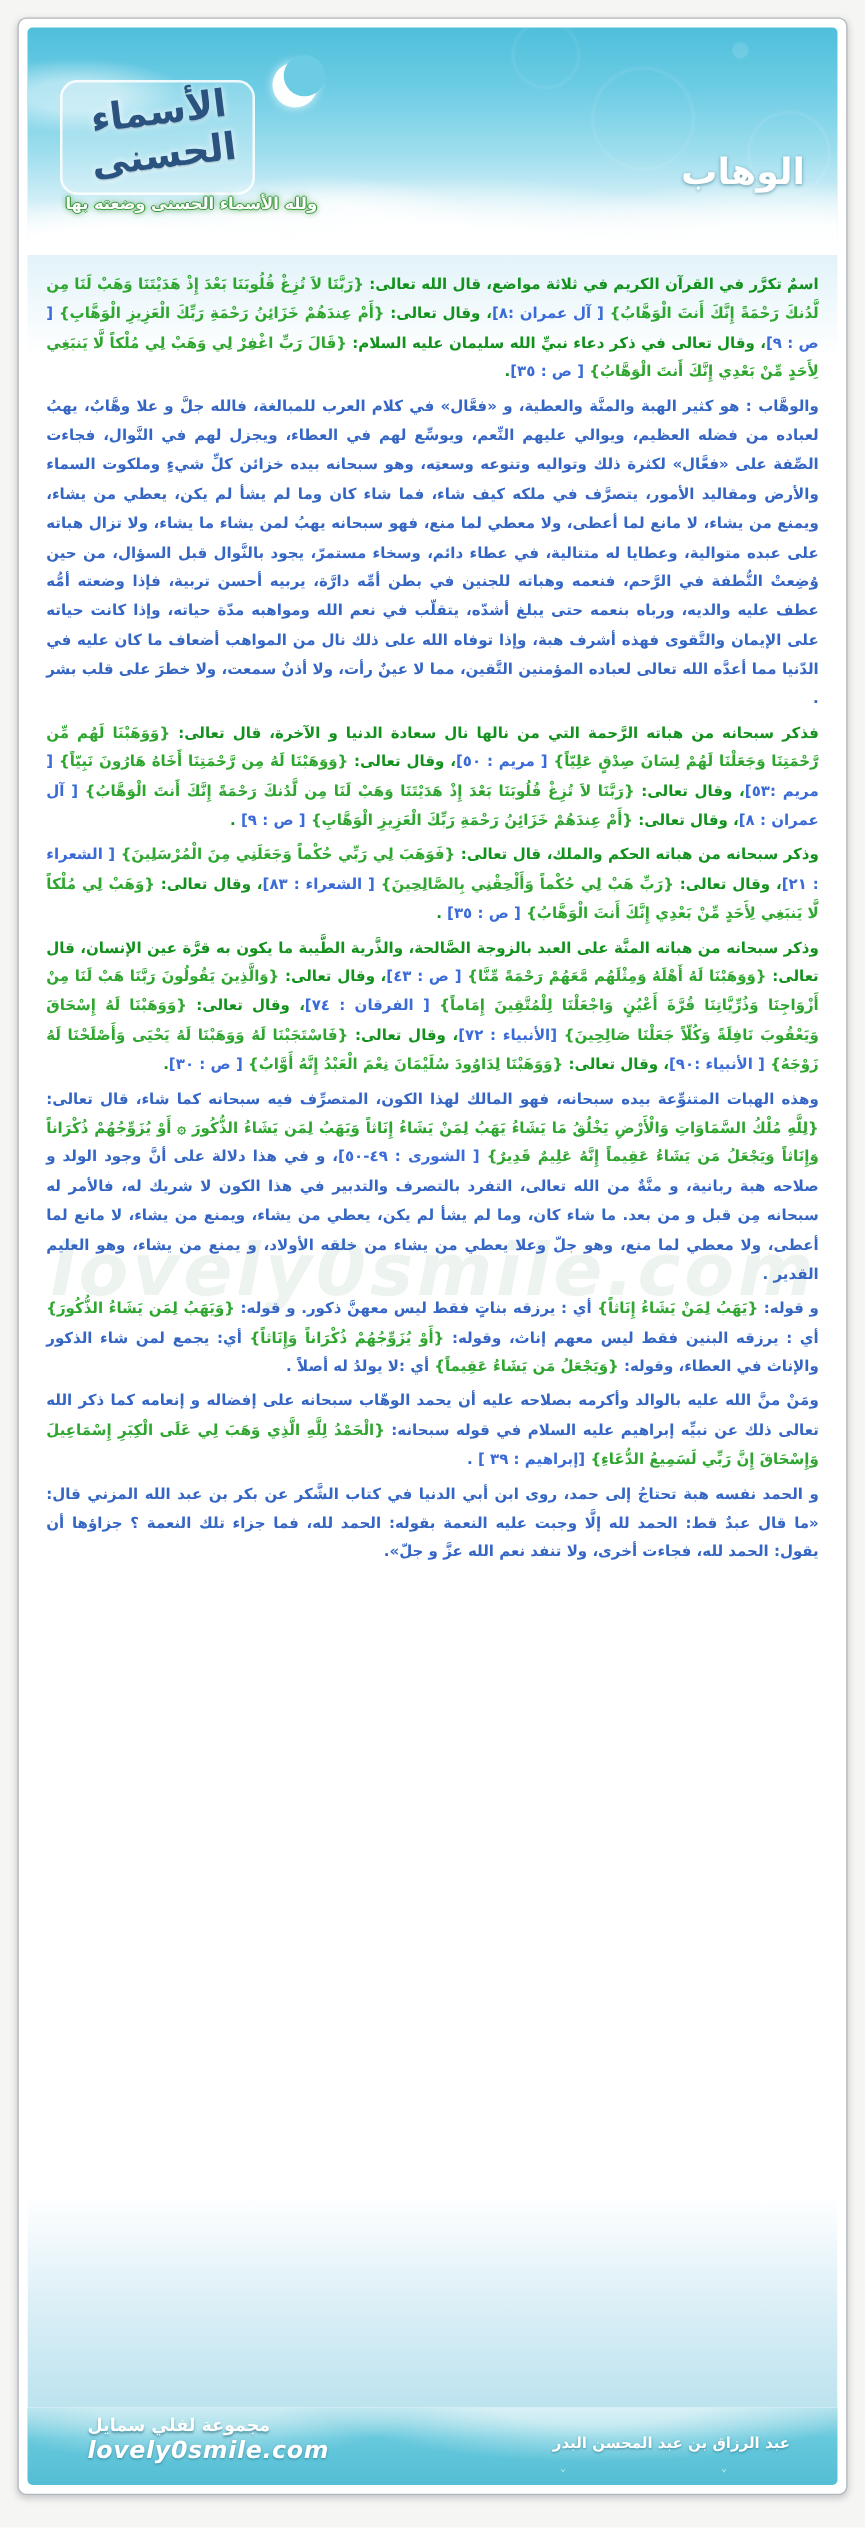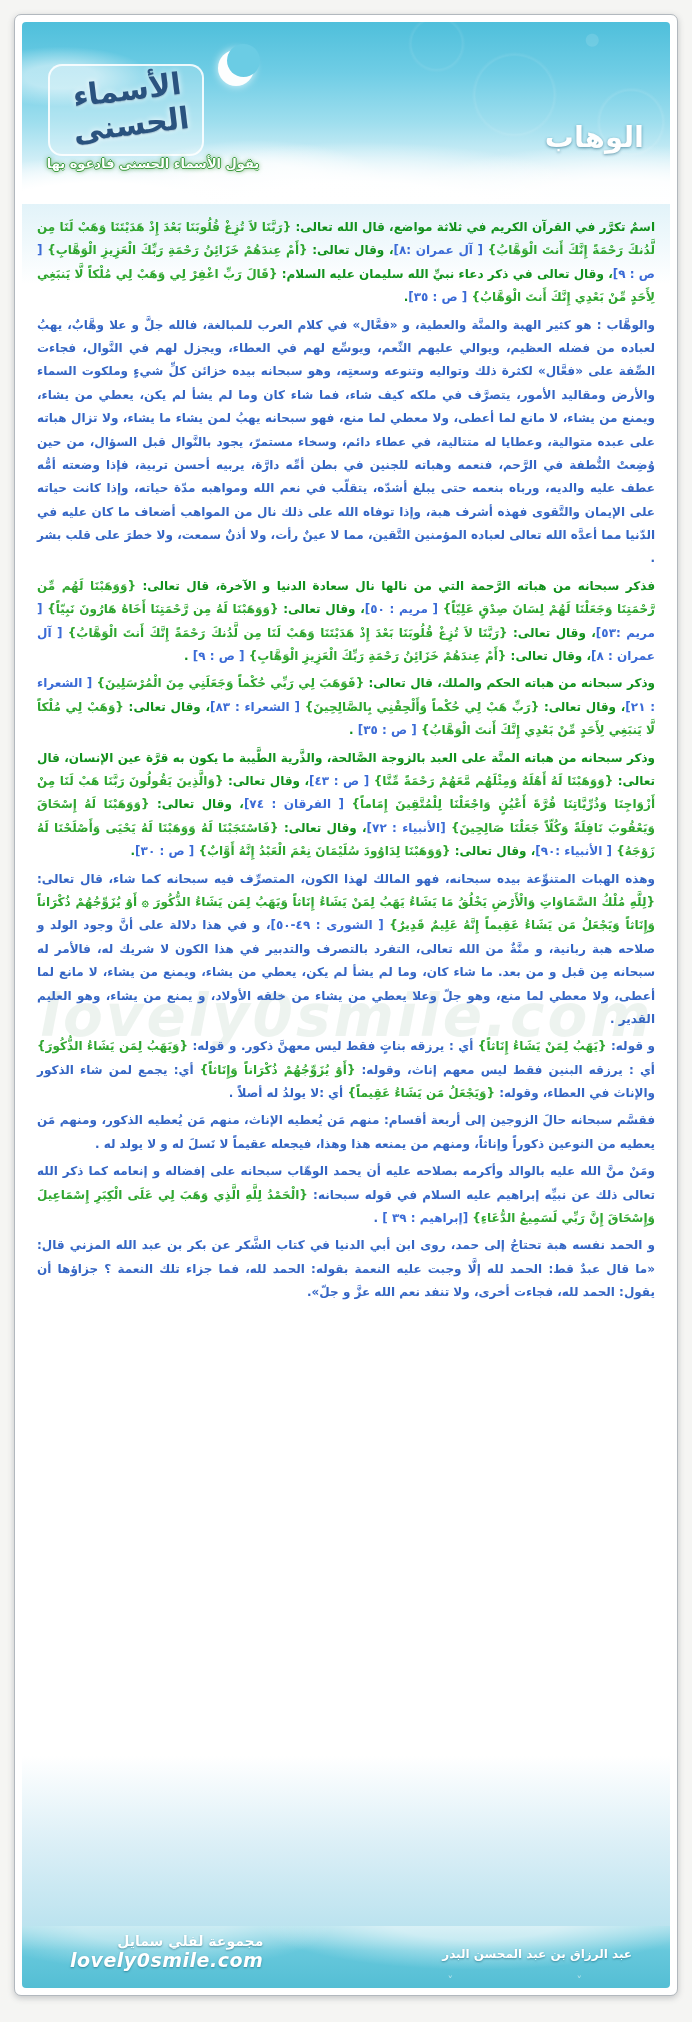--- a/index.html
+++ b/index.html
@@ -56,55 +56,54 @@
   .sg-blue{color:#3566c4;}
   
   .footer{position:relative;height:62px;border-radius:0 0 4px 4px;overflow:hidden;
           background:linear-gradient(180deg,#aadfeb 0%,#66c8dc 40%,#54bed4 100%);}
   .footer:before{content:"";position:absolute;inset:0;
           background:
             radial-gradient(ellipse 220px 50px at 70% -10%, rgba(255,255,255,.55) 40%, rgba(255,255,255,0) 100%),
             radial-gradient(ellipse 180px 44px at 20% 0%, rgba(255,255,255,.4) 40%, rgba(255,255,255,0) 100%);}
   .footer-author{position:absolute;right:38px;top:21px;direction:rtl;font-size:12px;font-weight:bold;
                  color:#ffffff;text-shadow:0 1px 2px rgba(15,90,110,.55);}
-  .footer-brand{position:absolute;left:48px;top:7px;text-align:right;color:#fff;}
+  .footer-brand{position:absolute;left:48px;top:7px;text-align:left;color:#fff;}
   .footer-group{direction:rtl;font-size:14px;font-weight:bold;text-shadow:0 1px 2px rgba(15,90,110,.55);}
   .footer-site{font-size:19px;font-weight:bold;font-style:italic;letter-spacing:.5px;
                text-shadow:0 1px 2px rgba(15,90,110,.55);}
   .footer-chevrons{position:absolute;right:28px;bottom:1px;font-size:11px;letter-spacing:60px;
                    color:rgba(255,255,255,.55);}
 </style>
 </head>
 <body>
 
 <div class="page">
   <div class="panel">
 
     <div class="header">
       <div class="pattern"></div>
       <div class="clouds"></div>
       <div class="crescent"></div>
       <div class="logo-box">
         <div class="logo-text">الأسماء الحسنى</div>
       </div>
-      <div class="subtitle">يقول الأسماء الحسنى فادعوه بها</div>
+      <div class="subtitle">ولله الأسماء الحسنى وضعته بها</div>
       <div class="name-title">الوهاب</div>
     </div>
 
     <div class="body-wrap">
       <div class="watermark">lovely0smile.com</div>
       <div class="article" id="article">
           <p class="para"><span class="sg-green">اسمٌ تكرَّر في القرآن الكريم في ثلاثة مواضع، قال الله تعالى: </span><span class="sg-quote">{رَبَّنَا لاَ تُزِغْ قُلُوبَنَا بَعْدَ إِذْ هَدَيْتَنَا وَهَبْ لَنَا مِن لَّدُنكَ رَحْمَةً إِنَّكَ أَنتَ الْوَهَّابُ}</span><span class="sg-ref"> [ آل عمران :٨]</span><span class="sg-green">، وقال تعالى: </span><span class="sg-quote">{أَمْ عِندَهُمْ خَزَائِنُ رَحْمَةِ رَبِّكَ الْعَزِيزِ الْوَهَّابِ}</span><span class="sg-ref"> [ ص : ٩]</span><span class="sg-green">، وقال تعالى في ذكر دعاء نبيِّ الله سليمان عليه السلام: </span><span class="sg-quote">{قَالَ رَبِّ اغْفِرْ لِي وَهَبْ لِي مُلْكاً لَّا يَنبَغِي لِأَحَدٍ مِّنْ بَعْدِي إِنَّكَ أَنتَ الْوَهَّابُ}</span><span class="sg-ref"> [ ص : ٣٥]</span><span class="sg-green">.</span></p>
           <p class="para"><span class="sg-blue">والوهَّاب : هو كثير الهبة والمنَّة والعطية، و «فعَّال» في كلام العرب للمبالغة، فالله جلَّ و علا وهَّابٌ، يهبُ لعباده من فضله العظيم، ويوالي عليهم النِّعم، ويوسِّع لهم في العطاء، ويجزل لهم في النَّوال، فجاءت الصِّفة على «فعَّال» لكثرة ذلك وتواليه وتنوعه وسعتِه، وهو سبحانه بيده خزائن كلِّ شيءٍ وملكوت السماء والأرض ومقاليد الأمور، يتصرَّف في ملكه كيف شاء، فما شاء كان وما لم يشأ لم يكن، يعطي من يشاء، ويمنع من يشاء، لا مانع لما أعطى، ولا معطي لما منع، فهو سبحانه يهبُ لمن يشاء ما يشاء، ولا تزال هباته على عبده متوالية، وعطايا له متتالية، في عطاء دائم، وسخاء مستمرّ، يجود بالنَّوال قبل السؤال، من حين وُضِعتْ النُّطفة في الرَّحم، فنعمه وهباته للجنين في بطن أمِّه دارَّة، يربيه أحسن تربية، فإذا وضعته أمُّه عطف عليه والديه، ورباه بنعمه حتى يبلغ أشدّه، يتقلّب في نعم الله ومواهبه مدّة حياته، وإذا كانت حياته على الإيمان والتَّقوى فهذه أشرف هبة، وإذا توفاه الله على ذلك نال من المواهب أضعاف ما كان عليه في الدّنيا مما أعدَّه الله تعالى لعباده المؤمنين التَّقين، مما لا عينٌ رأت، ولا أذنٌ سمعت، ولا خطرَ على قلب بشر .</span></p>
           <p class="para"><span class="sg-green">فذكر سبحانه من هباته الرَّحمة التي من نالها نال سعادة الدنيا و الآخرة، قال تعالى: </span><span class="sg-quote">{وَوَهَبْنَا لَهُم مِّن رَّحْمَتِنَا وَجَعَلْنَا لَهُمْ لِسَانَ صِدْقٍ عَلِيّاً}</span><span class="sg-ref"> [ مريم : ٥٠]</span><span class="sg-green">، وقال تعالى: </span><span class="sg-quote">{وَوَهَبْنَا لَهُ مِن رَّحْمَتِنَا أَخَاهُ هَارُونَ نَبِيّاً}</span><span class="sg-ref"> [ مريم :٥٣]</span><span class="sg-green">، وقال تعالى: </span><span class="sg-quote">{رَبَّنَا لاَ تُزِغْ قُلُوبَنَا بَعْدَ إِذْ هَدَيْتَنَا وَهَبْ لَنَا مِن لَّدُنكَ رَحْمَةً إِنَّكَ أَنتَ الْوَهَّابُ}</span><span class="sg-ref"> [ آل عمران : ٨]</span><span class="sg-green">، وقال تعالى: </span><span class="sg-quote">{أَمْ عِندَهُمْ خَزَائِنُ رَحْمَةِ رَبِّكَ الْعَزِيزِ الْوَهَّابِ}</span><span class="sg-ref"> [ ص : ٩]</span><span class="sg-green"> .</span></p>
           <p class="para"><span class="sg-green">وذكر سبحانه من هباته الحكم والملك، قال تعالى: </span><span class="sg-quote">{فَوَهَبَ لِي رَبِّي حُكْماً وَجَعَلَنِي مِنَ الْمُرْسَلِينَ}</span><span class="sg-ref"> [ الشعراء : ٢١]</span><span class="sg-green">، وقال تعالى: </span><span class="sg-quote">{رَبِّ هَبْ لِي حُكْماً وَأَلْحِقْنِي بِالصَّالِحِينَ}</span><span class="sg-ref"> [ الشعراء : ٨٣]</span><span class="sg-green">، وقال تعالى: </span><span class="sg-quote">{وَهَبْ لِي مُلْكاً لَّا يَنبَغِي لِأَحَدٍ مِّنْ بَعْدِي إِنَّكَ أَنتَ الْوَهَّابُ}</span><span class="sg-ref"> [ ص : ٣٥]</span><span class="sg-green"> .</span></p>
           <p class="para"><span class="sg-green">وذكر سبحانه من هباته المنَّة على العبد بالزوجة الصَّالحة، والذَّرية الطَّيبة ما يكون به قرَّة عين الإنسان، قال تعالى: </span><span class="sg-quote">{وَوَهَبْنَا لَهُ أَهْلَهُ وَمِثْلَهُم مَّعَهُمْ رَحْمَةً مِّنَّا}</span><span class="sg-ref"> [ ص : ٤٣]</span><span class="sg-green">، وقال تعالى: </span><span class="sg-quote">{وَالَّذِينَ يَقُولُونَ رَبَّنَا هَبْ لَنَا مِنْ أَزْوَاجِنَا وَذُرِّيَّاتِنَا قُرَّةَ أَعْيُنٍ وَاجْعَلْنَا لِلْمُتَّقِينَ إِمَاماً}</span><span class="sg-ref"> [ الفرقان : ٧٤]</span><span class="sg-green">، وقال تعالى: </span><span class="sg-quote">{وَوَهَبْنَا لَهُ إِسْحَاقَ وَيَعْقُوبَ نَافِلَةً وَكُلّاً جَعَلْنَا صَالِحِينَ}</span><span class="sg-ref"> [الأنبياء : ٧٢]</span><span class="sg-green">، وقال تعالى: </span><span class="sg-quote">{فَاسْتَجَبْنَا لَهُ وَوَهَبْنَا لَهُ يَحْيَى وَأَصْلَحْنَا لَهُ زَوْجَهُ}</span><span class="sg-ref"> [ الأنبياء :٩٠]</span><span class="sg-green">، وقال تعالى: </span><span class="sg-quote">{وَوَهَبْنَا لِدَاوُودَ سُلَيْمَانَ نِعْمَ الْعَبْدُ إِنَّهُ أَوَّابٌ}</span><span class="sg-ref"> [ ص : ٣٠]</span><span class="sg-green">.</span></p>
           <p class="para break"><span class="sg-blue">وهذه الهبات المتنوِّعة بيده سبحانه، فهو المالك لهذا الكون، المتصرِّف فيه سبحانه كما شاء، قال تعالى: </span><span class="sg-quote">{لِلَّهِ مُلْكُ السَّمَاوَاتِ وَالْأَرْضِ يَخْلُقُ مَا يَشَاءُ يَهَبُ لِمَنْ يَشَاءُ إِنَاثاً وَيَهَبُ لِمَن يَشَاءُ الذُّكُورَ ۞ أَوْ يُزَوِّجُهُمْ ذُكْرَاناً وَإِنَاثاً وَيَجْعَلُ مَن يَشَاءُ عَقِيماً إِنَّهُ عَلِيمٌ قَدِيرٌ}</span><span class="sg-ref"> [ الشورى : ٤٩-٥٠]</span><span class="sg-blue">، و في هذا دلالة على أنَّ وجود الولد و صلاحه هبة ربانية، و منَّةٌ من الله تعالى، التفرد بالتصرف والتدبير في هذا الكون لا شريك له، فالأمر له سبحانه مِن قبل و من بعد. ما شاء كان، وما لم يشأ لم يكن، يعطي من يشاء، ويمنع من يشاء، لا مانع لما أعطى، ولا معطي لما منع، وهو جلّ وعلا يعطي من يشاء من خلقه الأولاد، و يمنع من يشاء، وهو العليم القدير .</span></p>
           <p class="para"><span class="sg-blue">و قوله: </span><span class="sg-quote">{يَهَبُ لِمَنْ يَشَاءُ إِنَاثاً}</span><span class="sg-blue"> أي : يرزقه بناتٍ فقط ليس معهنَّ ذكور. و قوله: </span><span class="sg-quote">{وَيَهَبُ لِمَن يَشَاءُ الذُّكُورَ}</span><span class="sg-blue"> أي : يرزقه البنين فقط ليس معهم إناث، وقوله: </span><span class="sg-quote">{أَوْ يُزَوِّجُهُمْ ذُكْرَاناً وَإِنَاثاً}</span><span class="sg-blue"> أي: يجمع لمن شاء الذكور والإناث في العطاء، وقوله: </span><span class="sg-quote">{وَيَجْعَلُ مَن يَشَاءُ عَقِيماً}</span><span class="sg-blue"> أي :لا يولدُ له أصلاً .</span></p>
-          <p class="para"><span class="sg-blue">فقسَّم سبحانه حالَ الزوجين إلى أربعة أقسام: منهم مَن يُعطيه الإناث، منهم مَن يُعطيه الذكور، ومنهم مَن يعطيه من النوعين ذكوراً وإناثاً، ومنهم من يمنعه هذا وهذا، فيجعله عقيماً لا نَسلَ له و لا يولد له .</span></p>
           <p class="para"><span class="sg-blue">ومَنْ منَّ الله عليه بالوالد وأكرمه بصلاحه عليه أن يحمد الوهّاب سبحانه على إفضاله و إنعامه كما ذكر الله تعالى ذلك عن نبيِّه إبراهيم عليه السلام في قوله سبحانه: </span><span class="sg-quote">{الْحَمْدُ لِلَّهِ الَّذِي وَهَبَ لِي عَلَى الْكِبَرِ إِسْمَاعِيلَ وَإِسْحَاقَ إِنَّ رَبِّي لَسَمِيعُ الدُّعَاءِ}</span><span class="sg-ref"> [إبراهيم : ٣٩ ]</span><span class="sg-blue"> .</span></p>
           <p class="para"><span class="sg-blue">و الحمد نفسه هبة تحتاجُ إلى حمد، روى ابن أبي الدنيا في كتاب الشَّكر عن بكر بن عبد الله المزني قال: «ما قال عبدٌ قط: الحمد لله إلَّا وجبت عليه النعمة بقوله: الحمد لله، فما جزاء تلك النعمة ؟ جزاؤها أن يقول: الحمد لله، فجاءت أخرى، ولا تنفد نعم الله عزَّ و جلّ».</span></p>
         </div>
       <div class="sky-fade"></div>
     </div>
 
     <div class="footer">
       <div class="footer-author">عبد الرزاق بن عبد المحسن البدر</div>
       <div class="footer-brand">
         <div class="footer-group">مجموعة لفلي سمايل</div>

